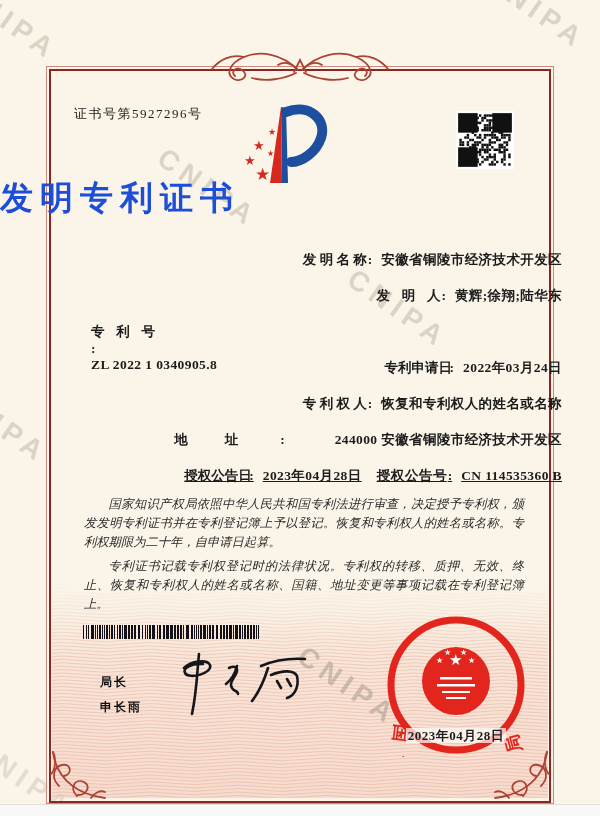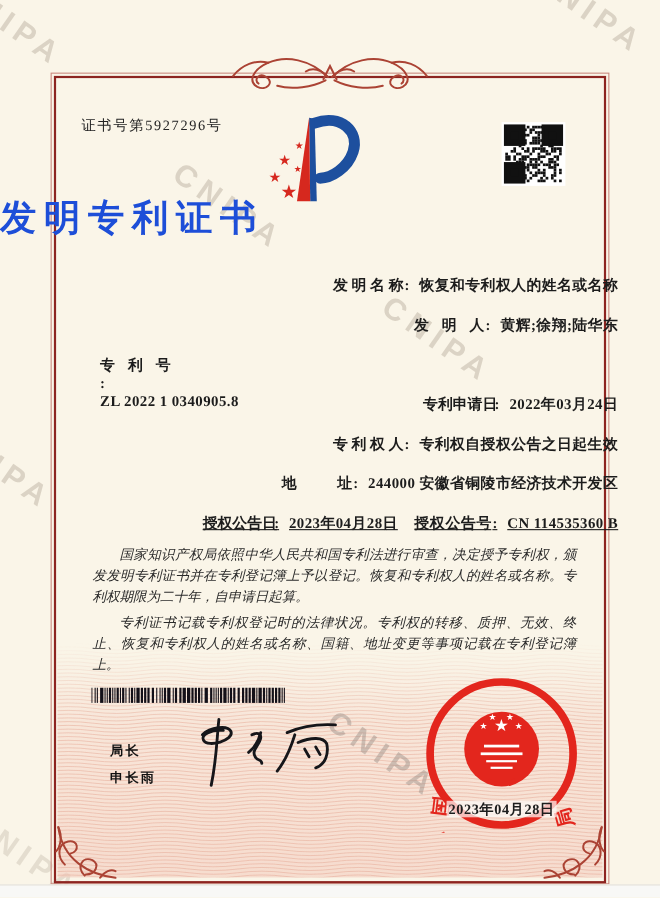--- a/index.html
+++ b/index.html
@@ -335,43 +335,43 @@
         <rect x="2.3" y="35.9" width="16.8" height="16.8" fill="none" stroke="#111" stroke-width="2.4"></rect>
         <rect x="7.1" y="40.699999999999996" width="7.199999999999999" height="7.199999999999999"></rect>
       </g>
   </svg>
 
   <div class="abs title">发明专利证书</div>
 
   <div class="abs fieldrow" style="top:251px;">
     <span class="flabel">发明名称</span>
       <span class="fcolon">:</span>
-    <span class="fvalue">恢复和专利权人的姓名或名称</span>
+    <span class="fvalue">安徽省铜陵市经济技术开发区</span>
   </div>
   <div class="abs fieldrow" style="top:287px;">
     <span class="flabel">发明人</span>
       <span class="fcolon">:</span>
     <span class="fvalue">黄辉;徐翔;陆华东</span>
   </div>
   <div class="abs fieldrow" style="top:323px;flex-direction:column;">
     <span class="flabel">专利号</span>
       <span class="fcolon">:</span>
     <span class="fvalue">ZL 2022 1 0340905.8</span>
   </div>
   <div class="abs fieldrow" style="top:359px;">
     <span class="flabel">专利申请日</span>
       <span class="fcolon">:</span>
     <span class="fvalue">2022年03月24日</span>
   </div>
   <div class="abs fieldrow" style="top:395px;">
     <span class="flabel">专利权人</span>
       <span class="fcolon">:</span>
-    <span class="fvalue">专利权自授权公告之日起生效</span>
-  </div>
-  <div class="abs fieldrow" style="top:431px;">
+    <span class="fvalue">恢复和专利权人的姓名或名称</span>
+  </div>
+  <div class="abs fieldrow" style="top:431px;gap:41px;">
     <span class="flabel">地址</span>
       <span class="fcolon">:</span>
     <span class="fvalue">244000 安徽省铜陵市经济技术开发区</span>
   </div>
   <div class="abs fieldrow" style="top:467px;text-decoration:underline;">
     <span class="flabel">授权公告日</span>
       <span class="fcolon">:</span>
     <span class="fvalue">2023年04月28日</span>
     <span class="flabel2">授权公告号</span>
       <span class="fcolon">:</span>

